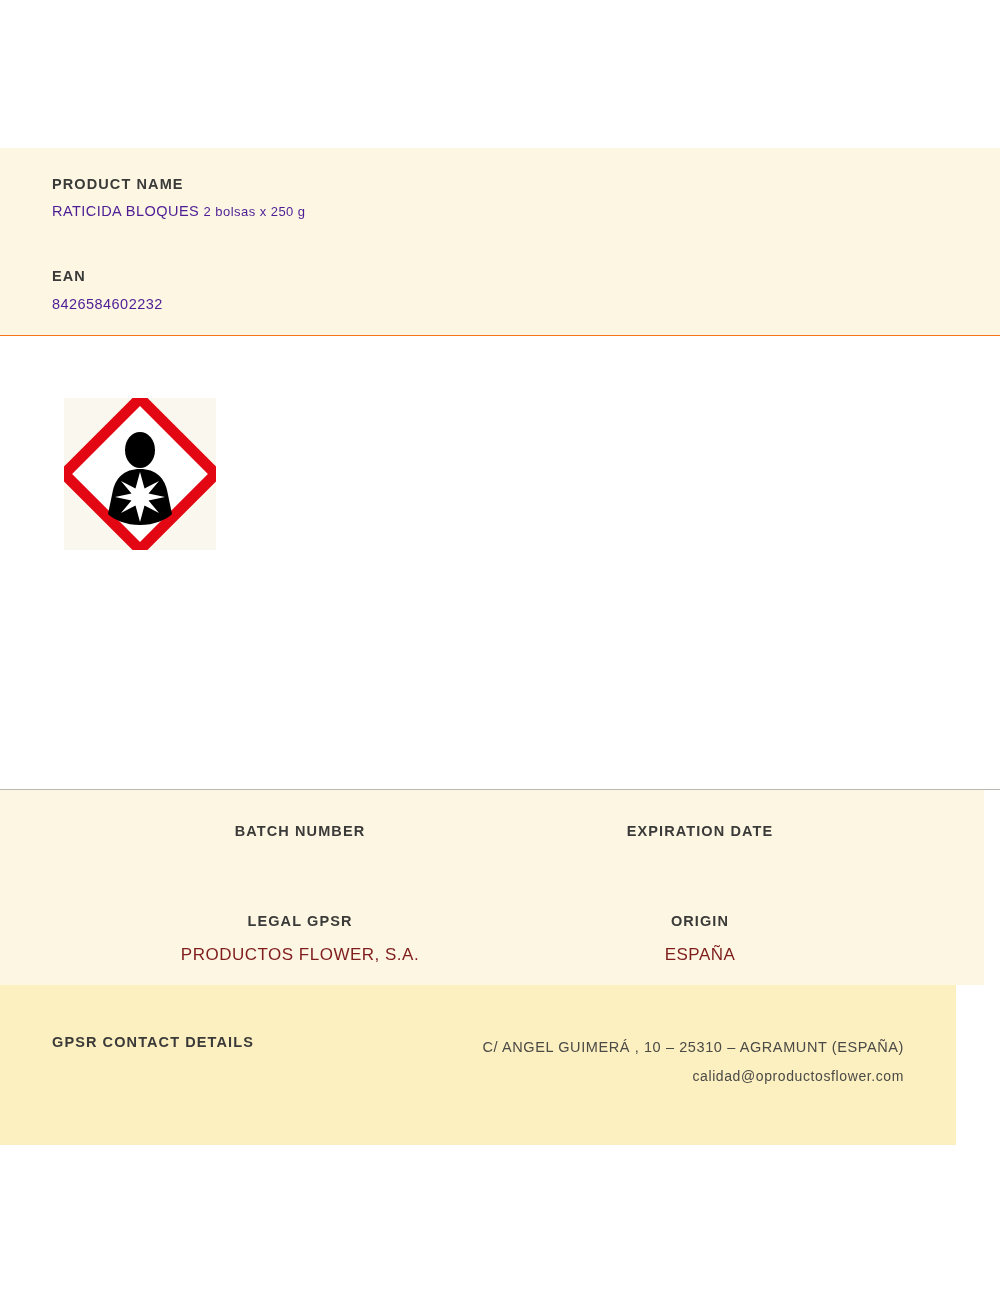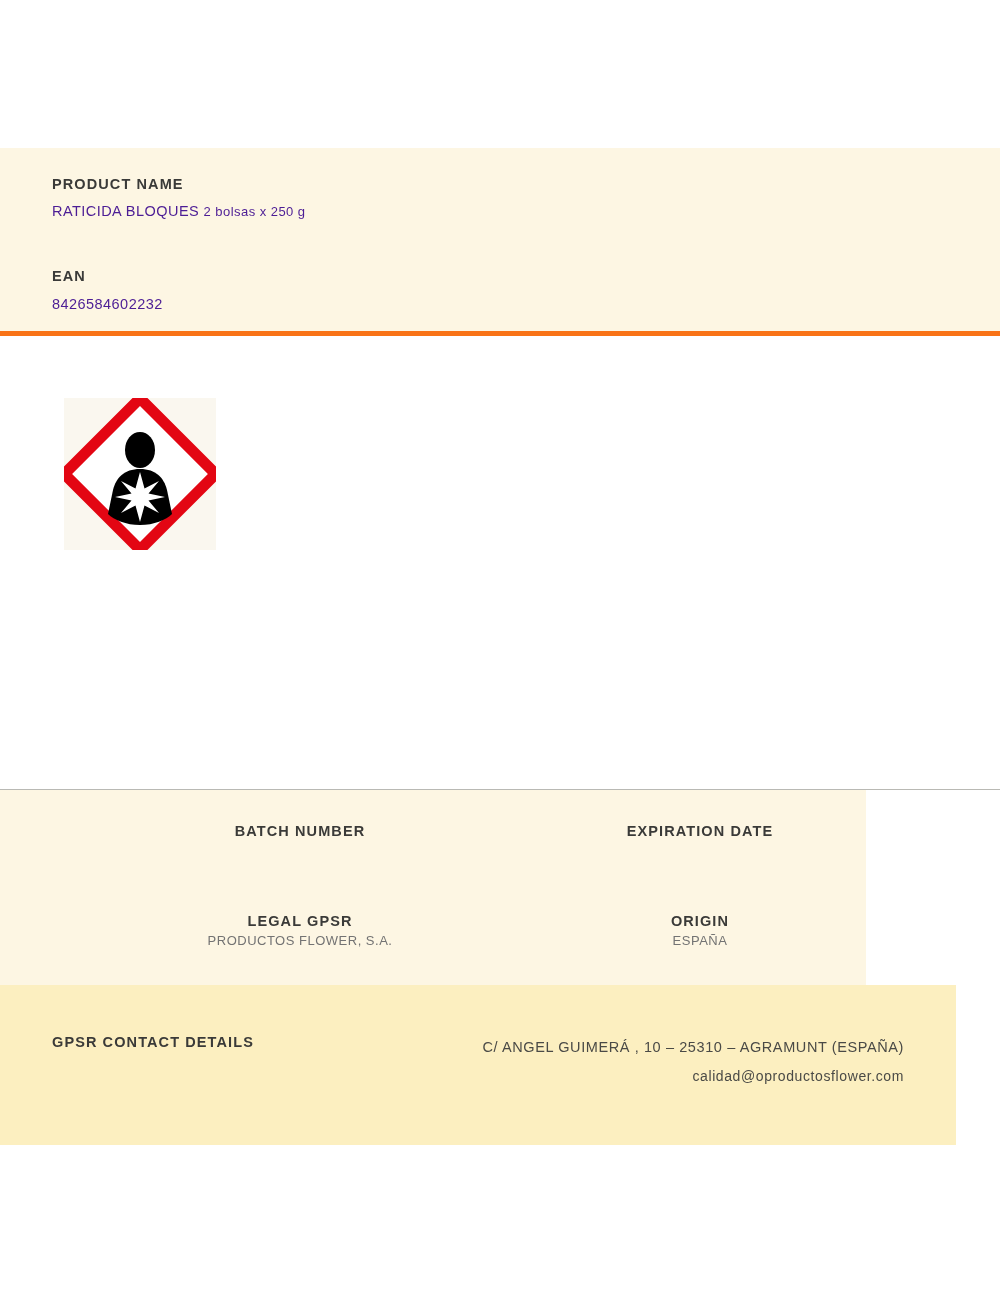--- a/index.html
+++ b/index.html
@@ -22,21 +22,21 @@
   }
 
   
   .product-band {
     position: absolute;
     left: 0;
     top: 148px;
     width: 1000px;
     height: 188px;
     background: #fdf6e3;
-    border-bottom: 5px solid #f97316;
+    border-bottom: 1px solid #f97316;
     box-sizing: border-box;
   }
   .field-label {
     font-size: 14.5px;
     font-weight: bold;
     letter-spacing: 1.1px;
     color: #3a3a38;
   }
   .field-value {
     font-size: 14.5px;
@@ -89,42 +89,42 @@
   }
   .ghs-svg {
     display: block;
   }
 
   
   .batch-band {
     position: absolute;
     left: 0;
     top: 790px;
-    width: 866px;
+    width: 984px;
     height: 195px;
     background: #fdf6e3;
     box-sizing: border-box;
   }
   .cell {
     position: absolute;
     text-align: center;
   }
   .cell .c-label {
     font-size: 14.5px;
     font-weight: bold;
     letter-spacing: 1.1px;
     color: #3a3a38;
     display: block;
   }
   .cell .c-value {
-    font-size: 13px;
+    font-size: 17px;
     letter-spacing: 0.5px;
-    color: #737373;
-    display: block;
-    margin-top: 4px;
+    color: #7f1d1d;
+    display: block;
+    margin-top: 16px;
   }
   .batch-cell   { left: 150px; top: 33px;  width: 300px; }
   .exp-cell     { left: 550px; top: 33px;  width: 300px; }
   .legal-cell   { left: 150px; top: 123px; width: 300px; }
   .origin-cell  { left: 550px; top: 123px; width: 300px; }
 
   
   .gpsr-band {
     position: absolute;
     left: 0;

